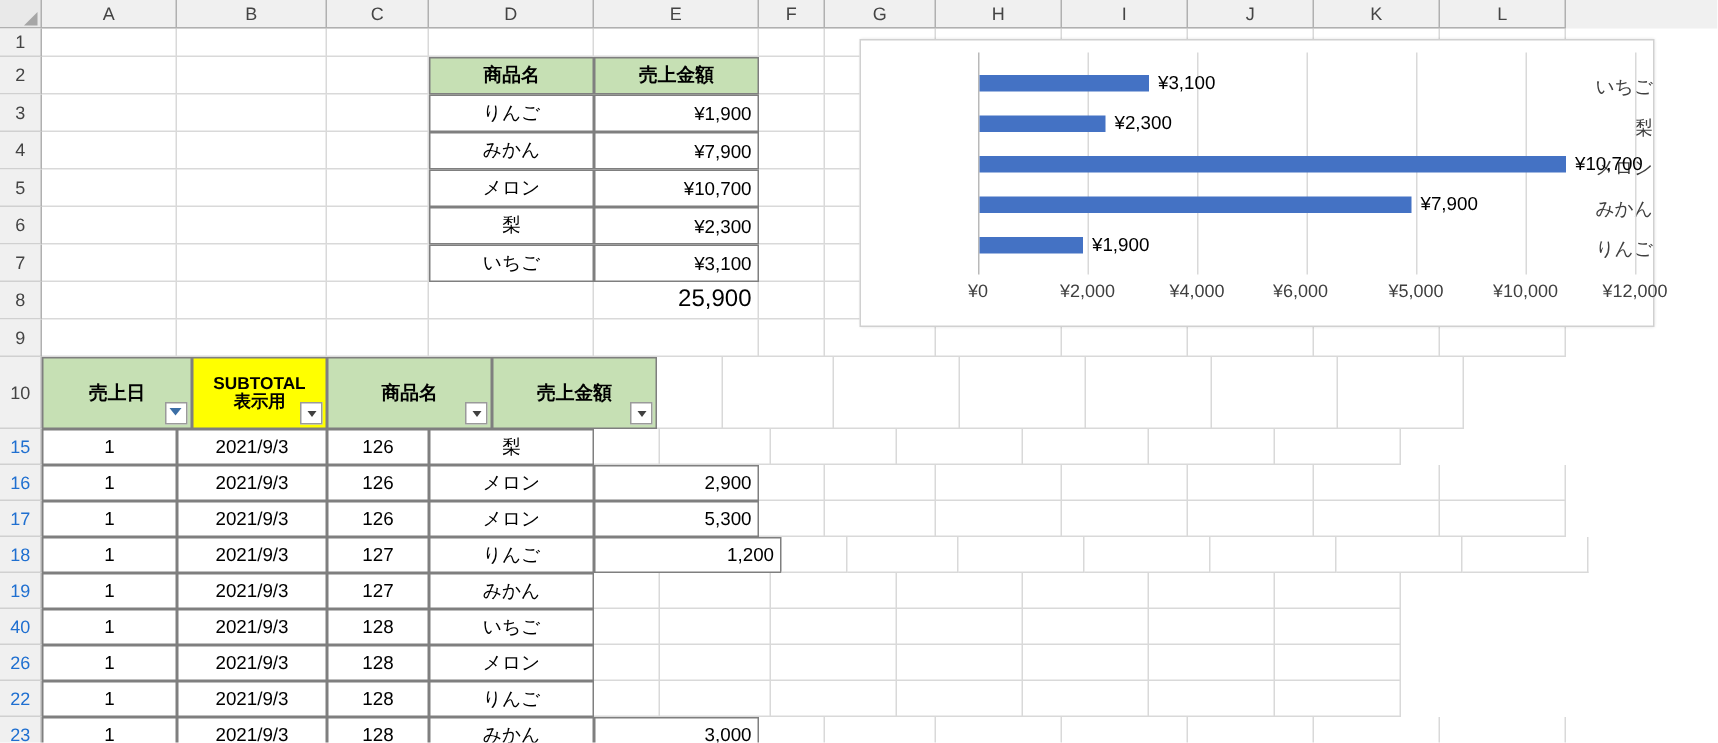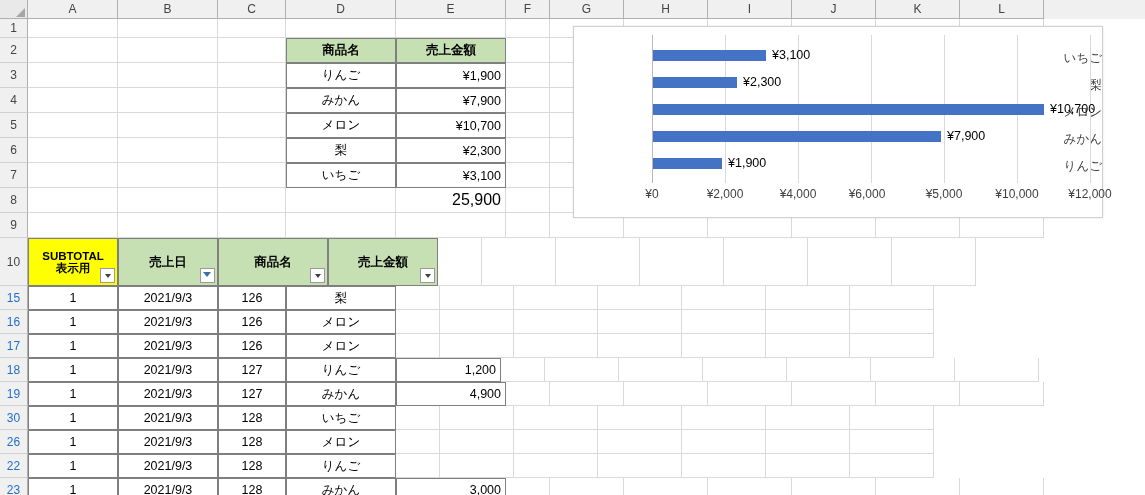--- a/index.html
+++ b/index.html
@@ -207,21 +207,21 @@
     <div class="rowhead" style="height:25px">6</div>
     <div class="rowhead" style="height:25px">7</div>
     <div class="rowhead" style="height:25px">8</div>
     <div class="rowhead" style="height:25px">9</div>
     <div class="rowhead" style="height:48px">10</div>
     <div class="rowhead filtered" style="height:24px">15</div>
     <div class="rowhead filtered" style="height:24px">16</div>
     <div class="rowhead filtered" style="height:24px">17</div>
     <div class="rowhead filtered" style="height:24px">18</div>
     <div class="rowhead filtered" style="height:24px">19</div>
-    <div class="rowhead filtered" style="height:24px">30</div>
+    <div class="rowhead filtered" style="height:24px">40</div>
     <div class="rowhead filtered" style="height:24px">26</div>
     <div class="rowhead filtered" style="height:24px">22</div>
     <div class="rowhead filtered" style="height:24px">23</div>
 
   </div>
 
   <div class="grid">
 
     <div class="grid-row">
       <div class="cell" style="width:90px;height:19px"></div>
@@ -352,31 +352,31 @@
       <div class="cell" style="width:44px;height:25px"></div>
       <div class="cell" style="width:74px;height:25px"></div>
       <div class="cell" style="width:84px;height:25px"></div>
       <div class="cell" style="width:84px;height:25px"></div>
       <div class="cell" style="width:84px;height:25px"></div>
       <div class="cell" style="width:84px;height:25px"></div>
       <div class="cell" style="width:84px;height:25px"></div>
     </div>
 
     <div class="grid-row">
+      <div class="cell green c-center boxed hdr-cell" style="width:100px;height:48px">
+        <span>売上日</span>
+        <span class="filter-btn">
+            <span class="funnel"></span>
+          </span>
+      </div>
       <div class="cell yellow c-center boxed hdr-cell hdr-two" style="width:90px;height:48px">
         <span>SUBTOTAL</span>
         <span>表示用</span>
         <span class="filter-btn">
             <span class="tri"></span>
-          </span>
-      </div>
-      <div class="cell green c-center boxed hdr-cell" style="width:100px;height:48px">
-        <span>売上日</span>
-        <span class="filter-btn">
-            <span class="funnel"></span>
           </span>
       </div>
       <div class="cell green c-center boxed hdr-cell" style="width:110px;height:48px">
         <span>商品名</span>
         <span class="filter-btn">
             <span class="tri"></span>
           </span>
       </div>
       <div class="cell green c-center boxed hdr-cell" style="width:110px;height:48px">
         <span>売上金額</span>
@@ -405,64 +405,65 @@
       <div class="cell" style="width:84px;height:24px"></div>
       <div class="cell" style="width:84px;height:24px"></div>
       <div class="cell" style="width:84px;height:24px"></div>
     </div>
 
     <div class="grid-row">
       <div class="cell c-center boxed" style="width:90px;height:24px">1</div>
       <div class="cell c-center boxed" style="width:100px;height:24px">2021/9/3</div>
       <div class="cell c-center boxed" style="width:68px;height:24px">126</div>
       <div class="cell c-center boxed" style="width:110px;height:24px">メロン</div>
+      <div class="cell c-right boxed" style="width:110px;height:24px">2,900</div>
       <div class="cell" style="width:44px;height:24px"></div>
       <div class="cell" style="width:74px;height:24px"></div>
       <div class="cell" style="width:84px;height:24px"></div>
       <div class="cell" style="width:84px;height:24px"></div>
       <div class="cell" style="width:84px;height:24px"></div>
       <div class="cell" style="width:84px;height:24px"></div>
       <div class="cell" style="width:84px;height:24px"></div>
     </div>
 
     <div class="grid-row">
       <div class="cell c-center boxed" style="width:90px;height:24px">1</div>
       <div class="cell c-center boxed" style="width:100px;height:24px">2021/9/3</div>
       <div class="cell c-center boxed" style="width:68px;height:24px">126</div>
       <div class="cell c-center boxed" style="width:110px;height:24px">メロン</div>
+      <div class="cell c-right boxed" style="width:110px;height:24px">5,300</div>
       <div class="cell" style="width:44px;height:24px"></div>
       <div class="cell" style="width:74px;height:24px"></div>
       <div class="cell" style="width:84px;height:24px"></div>
       <div class="cell" style="width:84px;height:24px"></div>
       <div class="cell" style="width:84px;height:24px"></div>
       <div class="cell" style="width:84px;height:24px"></div>
       <div class="cell" style="width:84px;height:24px"></div>
     </div>
 
     <div class="grid-row">
       <div class="cell c-center boxed" style="width:90px;height:24px">1</div>
       <div class="cell c-center boxed" style="width:100px;height:24px">2021/9/3</div>
       <div class="cell c-center boxed" style="width:68px;height:24px">127</div>
       <div class="cell c-center boxed" style="width:110px;height:24px">りんご</div>
-      <div class="cell c-right boxed" style="width:105px;height:24px">1,200</div>
+      <div class="cell c-right boxed" style="width:125px;height:24px">1,200</div>
       <div class="cell" style="width:44px;height:24px"></div>
       <div class="cell" style="width:74px;height:24px"></div>
       <div class="cell" style="width:84px;height:24px"></div>
       <div class="cell" style="width:84px;height:24px"></div>
       <div class="cell" style="width:84px;height:24px"></div>
       <div class="cell" style="width:84px;height:24px"></div>
       <div class="cell" style="width:84px;height:24px"></div>
     </div>
 
     <div class="grid-row">
       <div class="cell c-center boxed" style="width:90px;height:24px">1</div>
       <div class="cell c-center boxed" style="width:100px;height:24px">2021/9/3</div>
       <div class="cell c-center boxed" style="width:68px;height:24px">127</div>
       <div class="cell c-center boxed" style="width:110px;height:24px">みかん</div>
-      <div class="cell c-right boxed" style="width:110px;height:24px">4,900</div>
       <div class="cell" style="width:44px;height:24px"></div>
       <div class="cell" style="width:74px;height:24px"></div>
       <div class="cell" style="width:84px;height:24px"></div>
       <div class="cell" style="width:84px;height:24px"></div>
       <div class="cell" style="width:84px;height:24px"></div>
       <div class="cell" style="width:84px;height:24px"></div>
       <div class="cell" style="width:84px;height:24px"></div>
     </div>
 
     <div class="grid-row">

